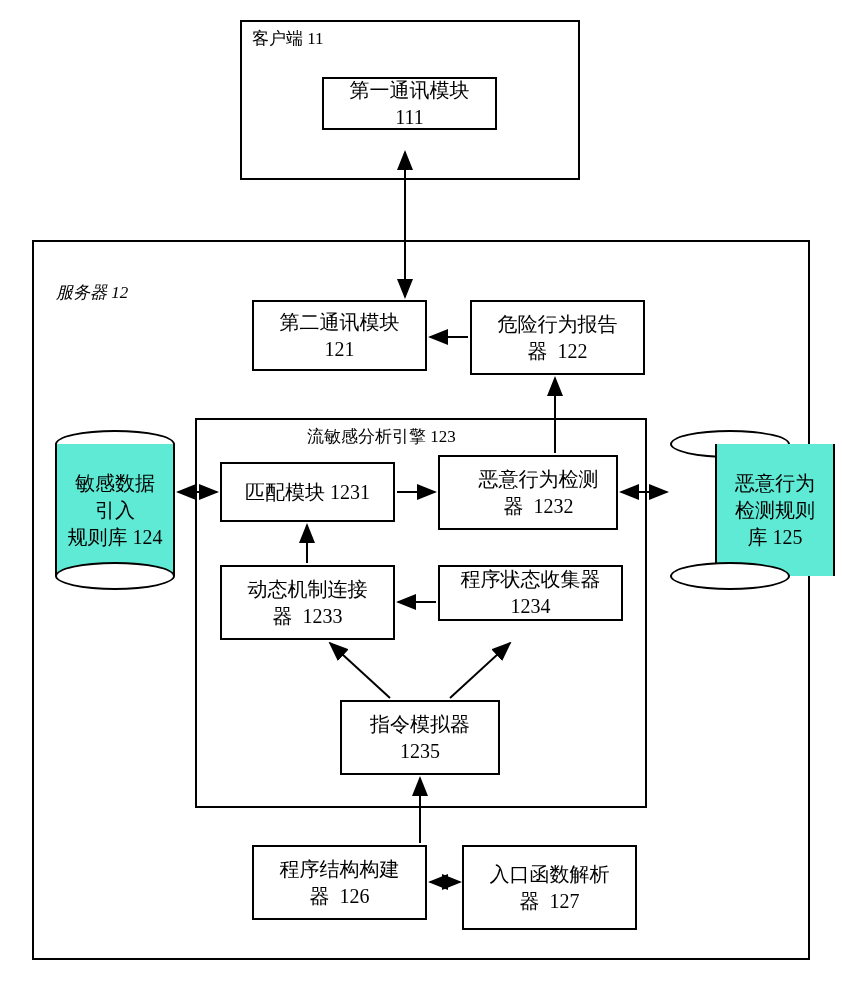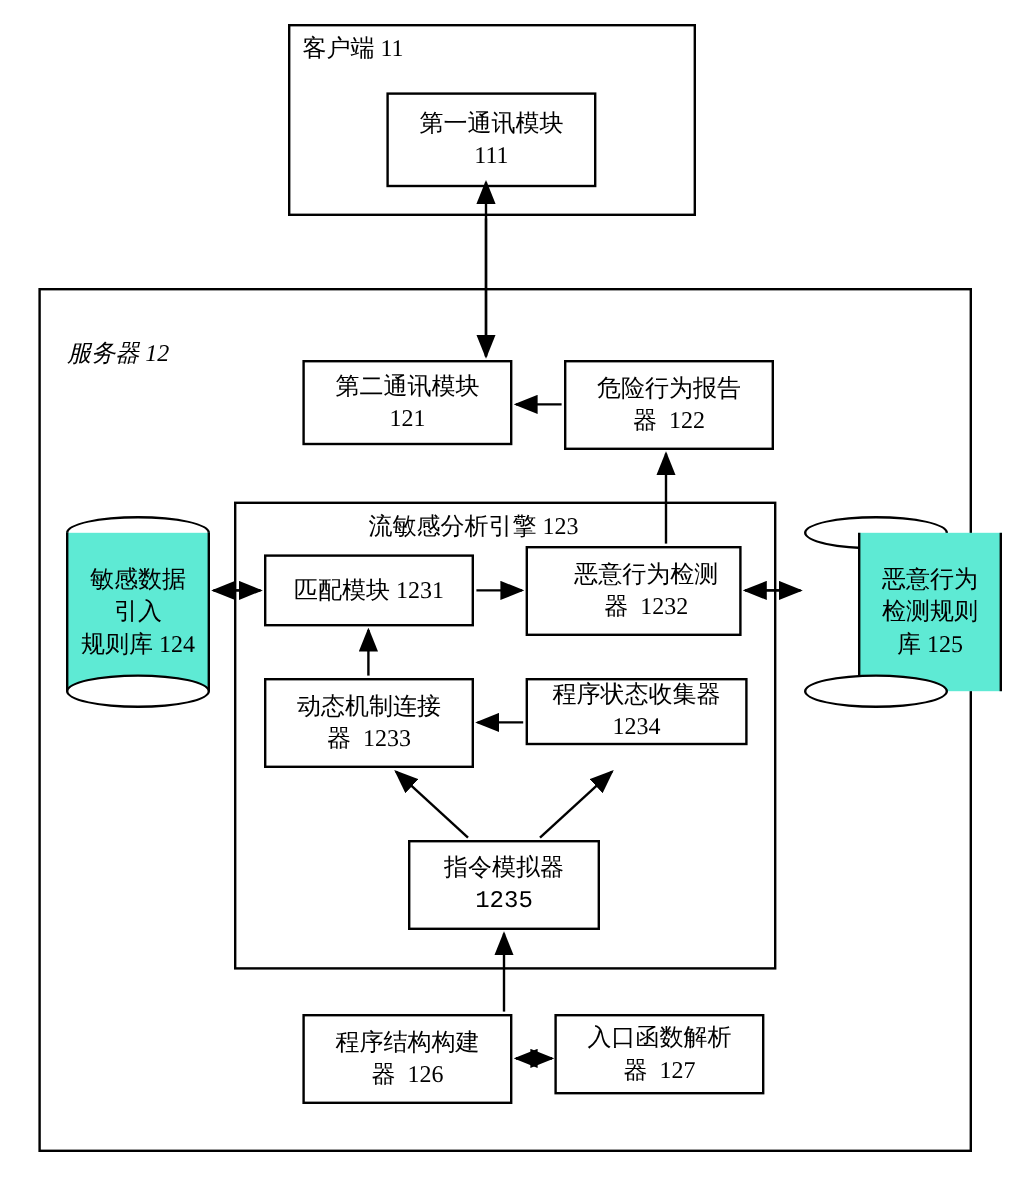--- a/index.html
+++ b/index.html
@@ -25,21 +25,21 @@
     font-size: 20px;
     line-height: 1.35;
   }
   .container-box {
     position: absolute;
     border: 2px solid #000;
     background: #fff;
   }
   .label {
     position: absolute;
-    font-size: 20px;
+    font-size: 17px;
     background: #fff;
     line-height: 1.35;
   }
   .cylinder {
     position: absolute;
   }
   .cyl-body {
     position: absolute;
     border-left: 2px solid #000;
     border-right: 2px solid #000;
@@ -66,21 +66,21 @@
     pointer-events: none;
   }
 </style>
 </head>
 <body>
 
 <div class="canvas">
 
   <div class="container-box" style="left:240px; top:20px; width:340px; height:160px;">
     <div class="label" style="left:10px; top:6px;">客户端  11</div>
-    <div class="box" style="left:80px; top:55px; width:175px; height:79px; white-space:pre;">第一通讯模块
+    <div class="box" style="left:80px; top:55px; width:175px; height:53px; white-space:pre;">第一通讯模块
 111</div>
   </div>
 
   <div class="container-box" style="left:32px; top:240px; width:778px; height:720px;">
     <div class="label" style="left:22px; top:40px;font-style:italic;">服务器  12</div>
   </div>
 
   <div class="box" style="left:252px; top:300px; width:175px; height:71px; white-space:pre;">第二通讯模块
 121</div>
 
@@ -95,27 +95,27 @@
 
   <div class="box" style="left:438px; top:455px; width:180px; height:75px; white-space:pre;padding-left:21px;">恶意行为检测
 器  1232</div>
 
   <div class="box" style="left:220px; top:565px; width:175px; height:75px; white-space:pre;">动态机制连接
 器  1233</div>
 
   <div class="box" style="left:438px; top:565px; width:185px; height:56px; white-space:pre;">程序状态收集器
 1234</div>
 
-  <div class="box" style="left:340px; top:700px; width:160px; height:75px; white-space:pre;font-family:Liberation Mono, monospace;">指令模拟器
+  <div class="box" style="left:340px; top:700px; width:160px; height:75px; white-space:pre;">指令模拟器
 1235</div>
 
   <div class="box" style="left:252px; top:845px; width:175px; height:75px; white-space:pre;">程序结构构建
 器  126</div>
 
-  <div class="box" style="left:462px; top:845px; width:175px; height:67px; white-space:pre;">入口函数解析
+  <div class="box" style="left:462px; top:845px; width:175px; height:85px; white-space:pre;">入口函数解析
 器  127</div>
 
   <div class="cylinder" style="left:55px; top:430px; width:120px; height:160px;">
     <div class="cyl-top" style="left:0; top:0; width:120px; height:28px;"></div>
     <div class="cyl-body" style="left:0; top:14px; width:120px; height:132px; white-space:pre;">敏感数据
 引入
 规则库 124</div>
     <div class="cyl-bottom" style="left:0; top:132px; width:120px; height:28px;"></div>
   </div>
 

